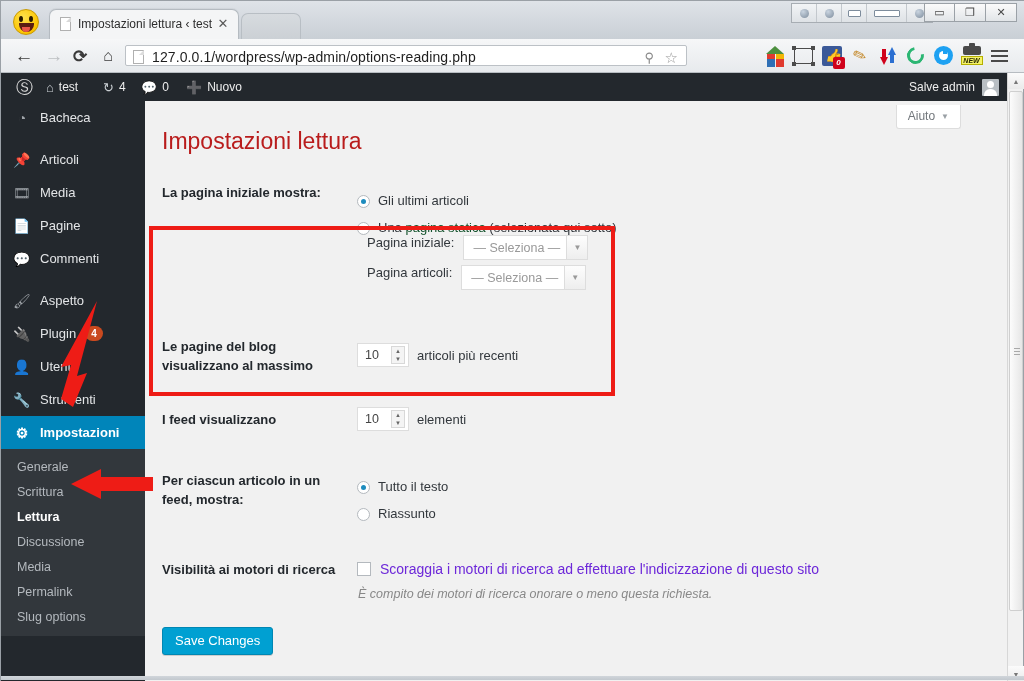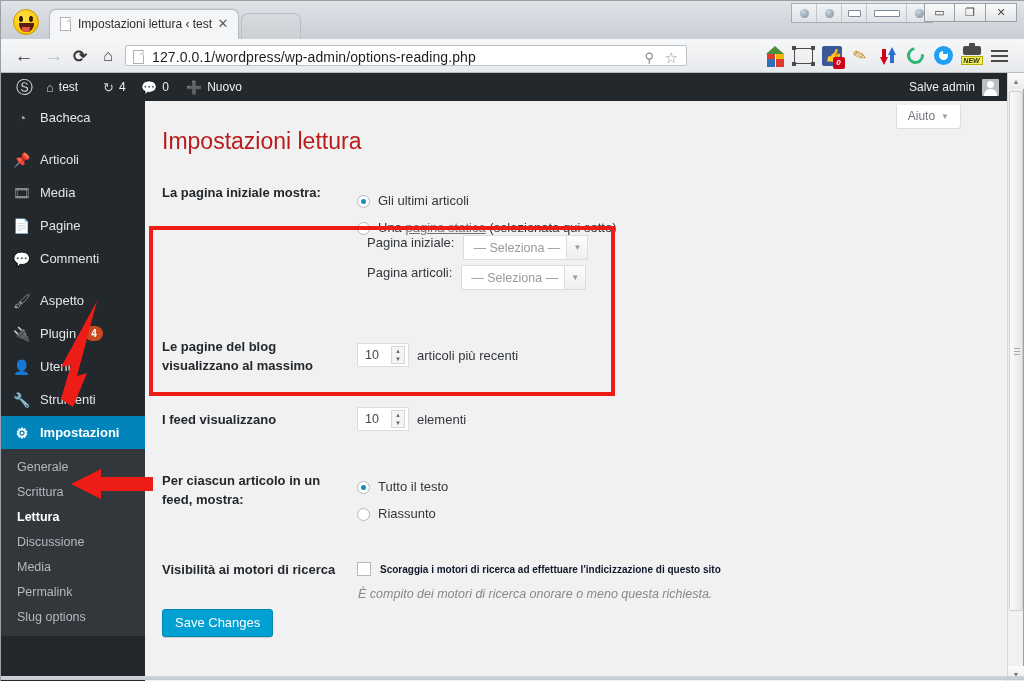--- a/index.html
+++ b/index.html
@@ -304,21 +304,21 @@
 
   .radio-line { display: flex; align-items: flex-end; gap: 8px; height: 27px; }
   .radio {
     width: 13px; height: 13px; border-radius: 50%;
     border: 1px solid #b4b9be; background: #fff; position: relative; flex: none;
   }
   .radio.checked:after {
     content: ''; position: absolute; left: 3px; top: 3px; width: 5px; height: 5px;
     border-radius: 50%; background: #1e8cbe;
   }
-  .lnk { color: #737373; text-decoration: underline; }
+  .lnk { color: #14532d; }
 
   .select-line {
     display: flex; align-items: flex-start; gap: 9px; height: 30px; padding-left: 10px;
   }
   .select-label { font-size: 13px; color: #32373c; }
   .sel {
     width: 125px; height: 25px; background: #fff; border: 1px solid #ddd;
     display: flex; align-items: center; position: relative;
     font-size: 12.5px; color: #999; padding-left: 9px;
   }
@@ -344,21 +344,21 @@
   .num .spin i {
     display:block; text-align:center; font-size: 6px; line-height: 7px; color:#666; font-style: normal;
   }
   .unit { font-size: 13px; color: #32373c; }
 
   .chk-line { display: flex; align-items: flex-start; gap: 9px; }
   .chk {
     width: 14px; height: 14px; background: #fff; border: 1px solid #b4b9be;
     flex: none; margin-top: 1px;
   }
-  .chk-text { font-size: 10px; color: #0f172a; line-height: 17px; font-weight: bold; }
+  .chk-text { font-size: 14px; color: #6d28d9; line-height: 17px; }
   .hint {
     font-size: 12.5px; font-style: italic; color: #888; margin-top: 9px; padding-left: 1px;
   }
 
   .btn-save {
     display: inline-block; background: #00a0d2; color: #fff;
     border: 1px solid #0087b3; border-radius: 3px;
     padding: 5px 12px 6px 12px; font-size: 13px;
     box-shadow: 0 1px 0 rgba(0,0,0,.15);
   }
@@ -699,21 +699,21 @@
           <div class="flabel" style="width:195px">Visibilità ai motori di ricerca</div>
           <div class="ffield" style="padding-top:11px">
             <div class="chk-line">
               <span class="chk"></span>
               <span class="chk-text">Scoraggia i motori di ricerca ad effettuare l'indicizzazione di questo sito</span>
             </div>
             <div class="hint">È compito dei motori di ricerca onorare o meno questa richiesta.</div>
           </div>
         </div>
 
-        <div style="margin-top:8px">
+        <div style="margin-top:26px">
           <span class="btn-save">Save Changes</span>
         </div>
 
       </div>
     </div>
 
     <div class="red-box"></div>
   </div>
 
   <div class="pg-scroll">

